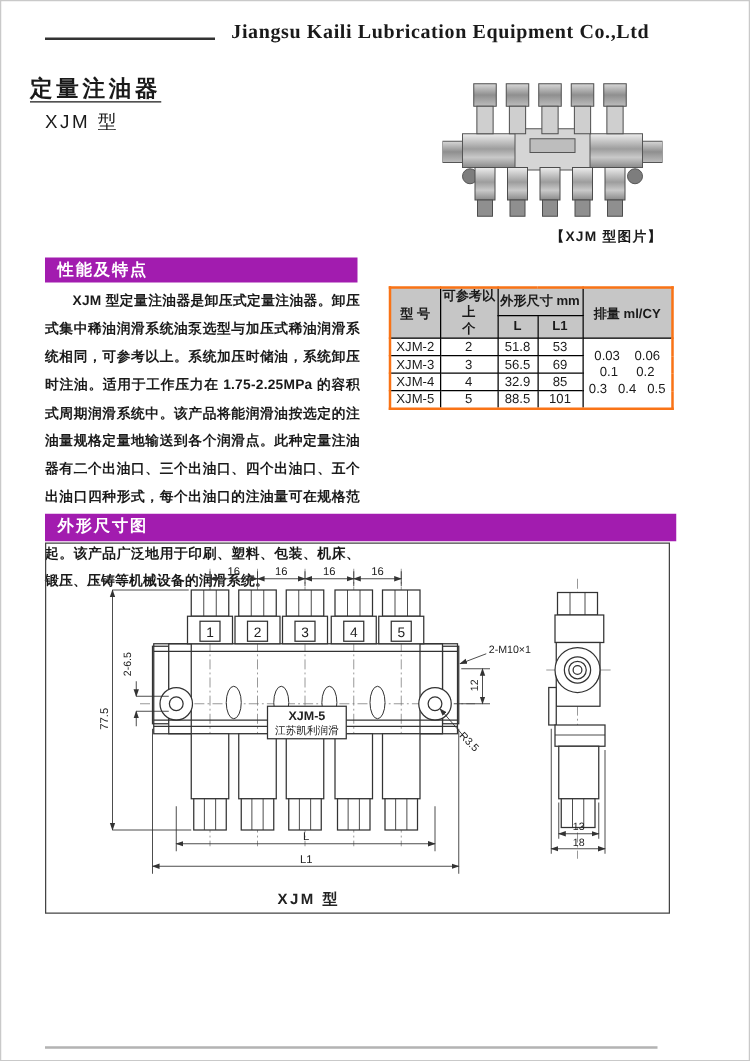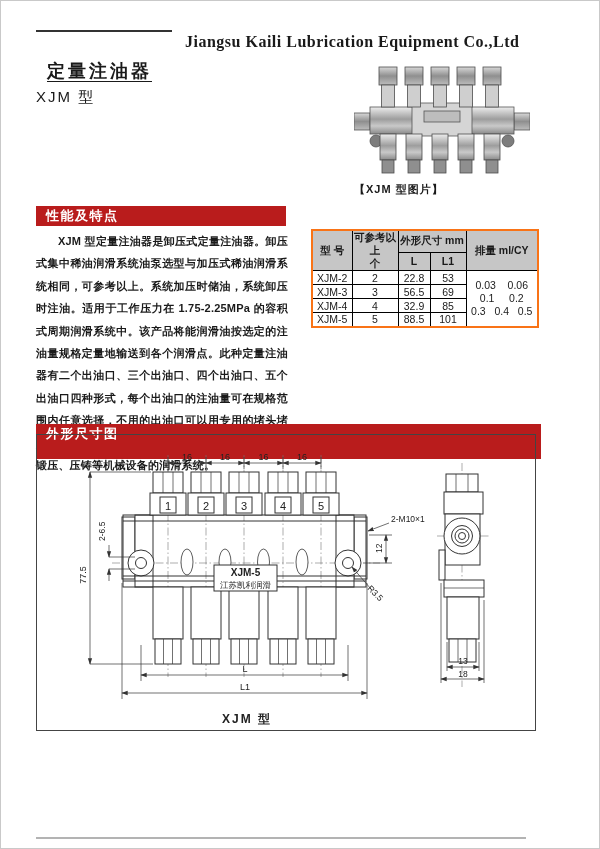--- a/index.html
+++ b/index.html
@@ -5,35 +5,35 @@
   html,body{margin:0;padding:0;background:#fff;}
   #page{
     position:relative;width:600px;height:849px;background:#fff;
     border:1px solid #c9c9c9;box-sizing:border-box;overflow:hidden;
     font-family:"Liberation Sans",sans-serif;color:#1a1a1a;
   }
   .abs{position:absolute;}
   
   .header-rule{left:35px;top:29px;width:136px;height:2px;background:#333;}
   .company{left:184px;top:16px;width:380px;font-family:"Liberation Serif",serif;
-    font-size:16px;font-weight:bold;letter-spacing:.5px;white-space:nowrap;margin-top:16px;}
-  
-  .title-main{left:46px;top:58px;font-size:18px;font-weight:bold;letter-spacing:3px;
+    font-size:16px;font-weight:bold;letter-spacing:.5px;white-space:nowrap;}
+  
+  .title-main{left:23px;top:58px;font-size:18px;font-weight:bold;letter-spacing:3px;
     text-decoration:underline;text-underline-offset:4px;}
   .title-model{left:35px;top:87px;font-size:15px;letter-spacing:2px;}
   
   .photo{left:353px;top:62px;width:176px;height:114px;}
-  .photo-caption{left:353px;top:181px;width:176px;text-align:left;
+  .photo-caption{left:353px;top:181px;width:176px;text-align:right;
     font-size:11px;font-weight:bold;letter-spacing:1px;}
   
-  .bar{background:#b91c1c;color:#fff;font-weight:bold;font-size:13px;
+  .bar{background:#a21caf;color:#fff;font-weight:bold;font-size:13px;
     line-height:20px;height:20px;padding-left:10px;letter-spacing:1.5px;box-sizing:border-box;}
   .bar-features{left:35px;top:205px;width:250px;}
   .bar-specs{left:310px;top:205px;width:230px;}
-  .bar-drawing{left:35px;top:423px;width:505px;height:35px;line-height:19px;}
+  .bar-drawing{left:35px;top:410px;width:505px;height:22px;line-height:19px;}
   
   .features-text{left:35px;top:229px;width:252px;font-size:11px;line-height:22.4px;
     text-align:justify;text-indent:2em;font-weight:600;letter-spacing:.2px;}
   
   .spec-table{left:310px;top:228px;border-collapse:collapse;table-layout:fixed;}
   .spec-table td,.spec-table th{border:1px solid #000;font-size:10.5px;text-align:center;
     padding:0;vertical-align:middle;font-weight:normal;}
   .spec-table{border:2px solid #f97316;}
   .spec-table th{background:#c6c6c6;font-weight:bold;}
   .spec-table .h1{height:16px;}
@@ -142,21 +142,21 @@
       <th colspan="2">外形尺寸 mm</th>
       <th rowspan="2">排量 ml/CY</th>
     </tr>
     <tr class="h2">
       <th>L</th>
       <th>L1</th>
     </tr>
     <tr class="dr">
       <td>XJM-2</td>
       <td>2</td>
-      <td>22.8</td>
+      <td>51.8</td>
       <td>53</td>
       <td rowspan="4">
         <div class="disp-line" style="white-space:pre">0.03    0.06</div>
         <div class="disp-line" style="white-space:pre">0.1     0.2</div>
         <div class="disp-line" style="white-space:pre">0.3   0.4   0.5</div>
       </td>
     </tr>
     <tr class="dr">
       <td>XJM-3</td>
       <td>3</td>

